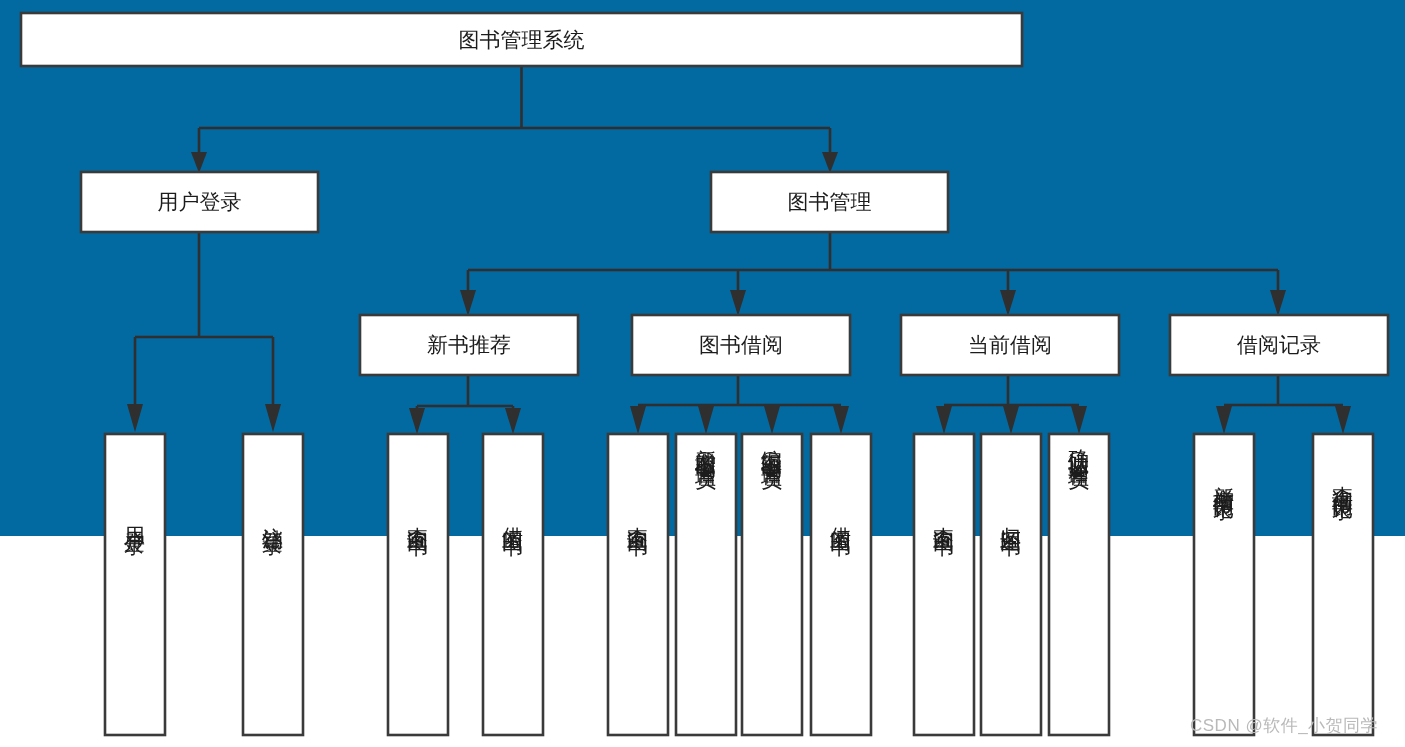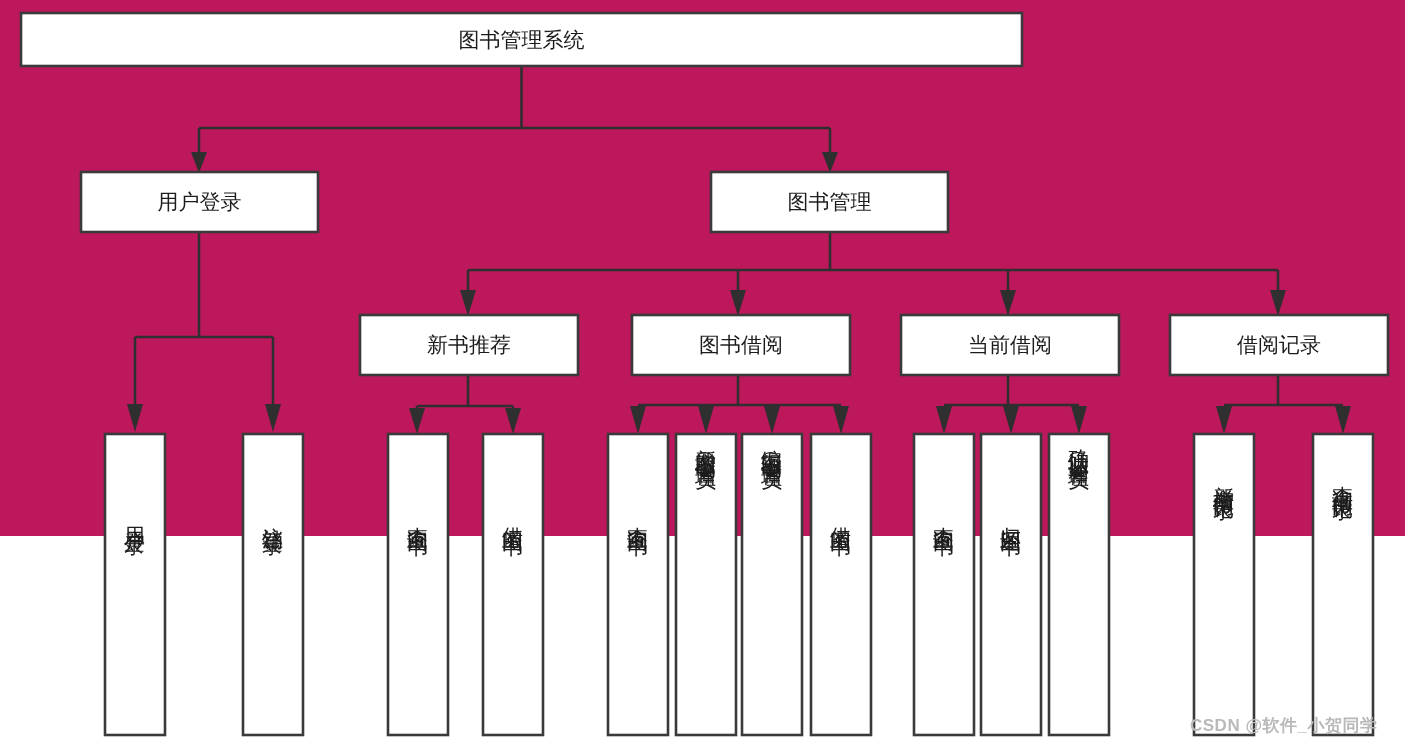--- a/index.html
+++ b/index.html
@@ -10,21 +10,21 @@
   body {
     width: 1405px;
     height: 747px;
     font-family: "Liberation Sans", "DejaVu Sans", sans-serif;
     overflow: hidden;
   }
   #diagram-root {
     position: relative;
     width: 1405px;
     height: 536px;
-    background: #be185d;
+    background: #0369a1;
   }
   svg#tree-svg {
     position: absolute;
     top: 0;
     left: 0;
     width: 1405px;
     height: 747px;
     display: block;
   }
   .node-box {
@@ -62,21 +62,20 @@
   }
   .watermark-text {
     position: absolute;
     font-family: "Liberation Sans", "DejaVu Sans", sans-serif;
     font-size: 17px;
     color: #b9b9b9;
     letter-spacing: 0.5px;
     white-space: nowrap;
     user-select: none;
     pointer-events: none;
-    font-weight: bold;
   }
 </style>
 </head>
 <body>
 
 <div id="diagram-root">
 
   <svg id="tree-svg" viewBox="0 0 1405 747" xmlns="http://www.w3.org/2000/svg">
 
     <g>

